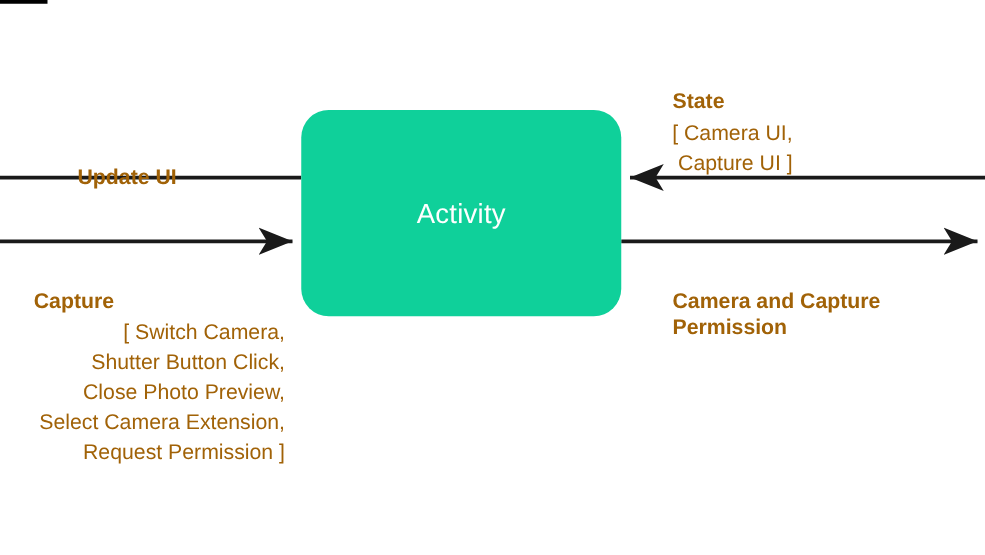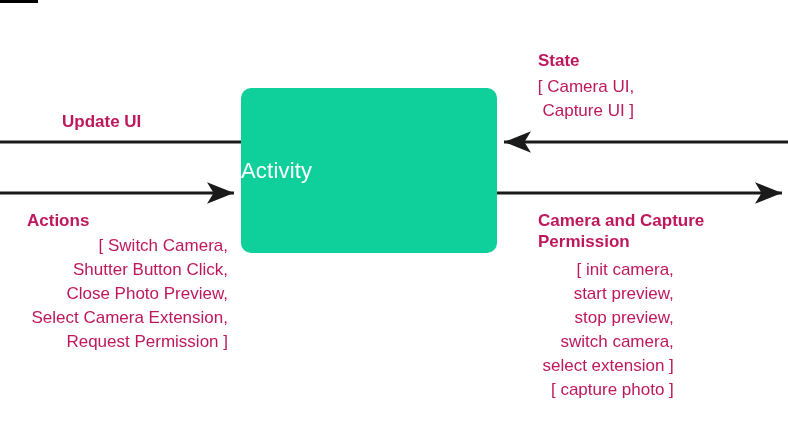--- a/index.html
+++ b/index.html
@@ -29,23 +29,24 @@
     background: #000000;
   }
 
   
   .activity-node {
     position: absolute;
     left: 241px;
     top: 88px;
     width: 256px;
     height: 165px;
-    border-radius: 10px;
+    border-radius: 22px;
     display: flex;
     align-items: center;
+    justify-content: center;
     z-index: 3;
   }
   .activity-label {
     color: #ffffff;
     font-size: 22px;
     font-weight: 400;
     letter-spacing: 0.2px;
     line-height: 1;
   }
 
@@ -55,23 +56,24 @@
     left: 0;
     top: 0;
     width: 788px;
     height: 444px;
     z-index: 2;
   }
 
   
   .lbl {
     position: absolute;
-    color: #be185d;
+    color: #a16207;
     white-space: pre;
     z-index: 4;
+    margin-top: 20px;
   }
   .lbl-title {
     font-size: 17px;
     font-weight: bold;
     line-height: 21px;
   }
   .lbl-body {
     font-size: 17px;
     font-weight: 400;
     line-height: 24px;
@@ -136,29 +138,23 @@
   <div class="activity-node" style="background:#0FD09A;">
     <span class="activity-label">Activity</span>
   </div>
 
   <div class="lbl lbl-title lbl-update-ui">Update UI</div>
 
   <div class="lbl lbl-title lbl-state">State</div>
   <div class="lbl lbl-body lbl-state-list">[ Camera UI,
   Capture UI ]</div>
 
-  <div class="lbl lbl-title lbl-actions">Actions</div>
+  <div class="lbl lbl-title lbl-actions">Capture</div>
   <div class="lbl lbl-body lbl-actions-list">[ Switch Camera,
   Shutter Button Click,
   Close Photo Preview,
   Select Camera Extension,
   Request Permission ]</div>
 
   <div class="lbl lbl-title lbl-ops">Camera and Capture
 Permission</div>
-  <div class="lbl lbl-body lbl-ops-list">[ init camera,
-  start preview,
-  stop preview,
-  switch camera,
-  select extension ]
-[ capture photo ]</div>
 
 </div>
 
 </body></html>

